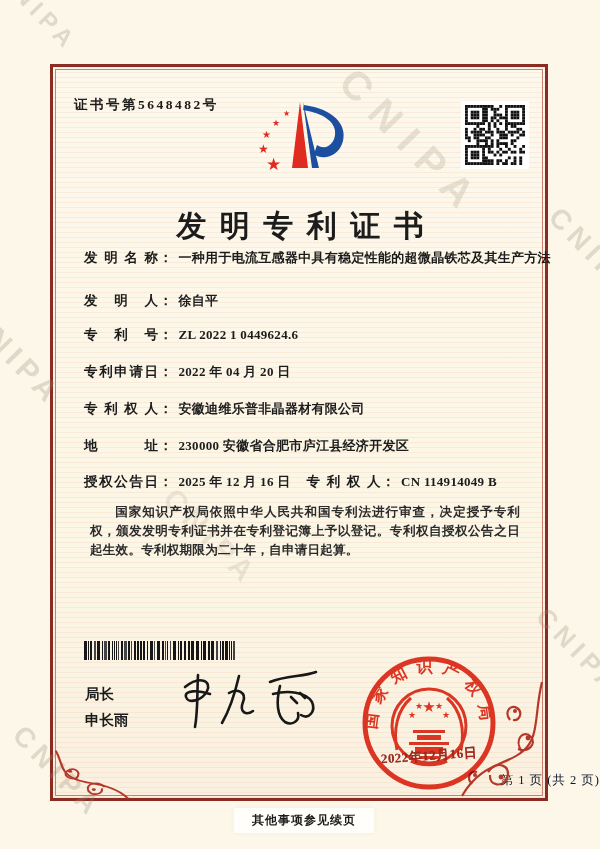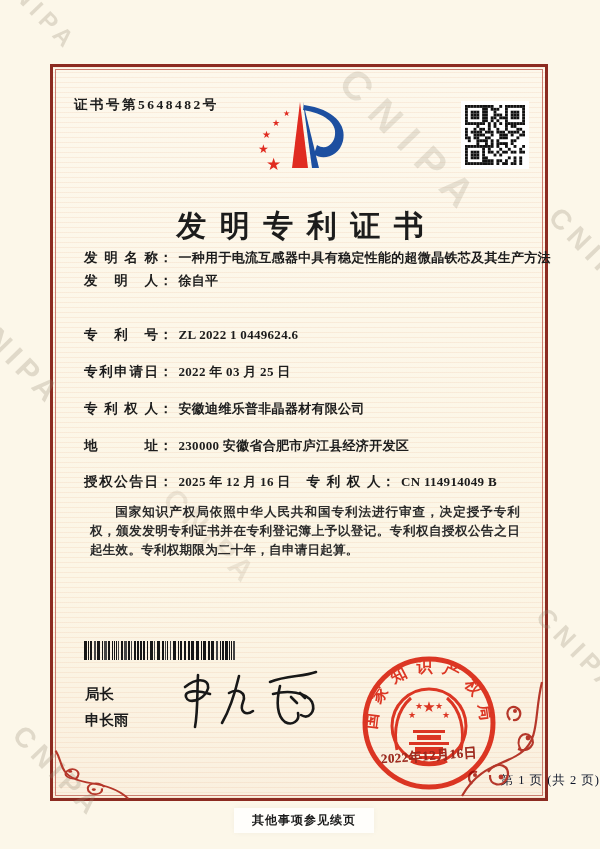--- a/index.html
+++ b/index.html
@@ -42,21 +42,21 @@
   .title{
     position:absolute;left:0;right:0;top:178px;text-align:center;
     font-size:30px;font-weight:bold;letter-spacing:.45em;padding-left:.45em;margin-top:28px;
   }
   
   .frow{position:absolute;left:84px;width:460px;font-size:13.5px;font-weight:bold;white-space:nowrap;}
   .flabel{display:inline-block;width:74px;text-align:justify;text-align-last:justify;text-justify:inter-character;vertical-align:bottom;}
   .fcolon{display:inline-block;margin:0 6px 0 1px;}
   .fvalue{font-size:13px;letter-spacing:.3px;}
   .fvalue-fixed{display:inline-block;width:128px;}
-  .r0{top:249px}.r1{top:272px}.r2{top:326px}.r3{top:363px}.r4{top:400px}.r5{top:437px}.r6{top:473px}
+  .r0{top:249px}.r1{top:292px}.r2{top:326px}.r3{top:363px}.r4{top:400px}.r5{top:437px}.r6{top:473px}
   
   .paras{
     position:absolute;left:78px;top:491px;width:454px;
     font-size:12.6px;line-height:19px;text-align:justify;color:#2b2b2b;
     font-weight:600;letter-spacing:.2px;
   }
   .paras p{margin:12px;text-indent:2em;}
   
   .barcode{position:absolute;left:84px;top:641px;width:156px;height:19px;}
   .signer-role{position:absolute;left:85px;top:685px;font-size:14.5px;font-weight:bold;}
@@ -351,21 +351,21 @@
   <div class="frow r0">
     <span class="flabel">发明名称</span><span class="fcolon">：</span><span class="fvalue">一种用于电流互感器中具有稳定性能的超微晶铁芯及其生产方法</span>
   </div>
   <div class="frow r1">
     <span class="flabel">发明人</span><span class="fcolon">：</span><span class="fvalue">徐自平</span>
   </div>
   <div class="frow r2">
     <span class="flabel">专利号</span><span class="fcolon">：</span><span class="fvalue">ZL 2022 1 0449624.6</span>
   </div>
   <div class="frow r3">
-    <span class="flabel">专利申请日</span><span class="fcolon">：</span><span class="fvalue">2022 年 03 月 25 日</span>
+    <span class="flabel">专利申请日</span><span class="fcolon">：</span><span class="fvalue">2022 年 04 月 20 日</span>
   </div>
   <div class="frow r4">
     <span class="flabel">专利权人</span><span class="fcolon">：</span><span class="fvalue">安徽迪维乐普非晶器材有限公司</span>
   </div>
   <div class="frow r5">
     <span class="flabel">地址</span><span class="fcolon">：</span><span class="fvalue">230000 安徽省合肥市庐江县经济开发区</span>
   </div>
   <div class="frow r6">
     <span class="flabel">授权公告日</span><span class="fcolon">：</span><span class="fvalue fvalue-fixed">2025 年 12 月 16 日</span><span class="flabel">专利权人</span><span class="fcolon">：</span><span class="fvalue">CN 114914049 B</span>
   </div>

